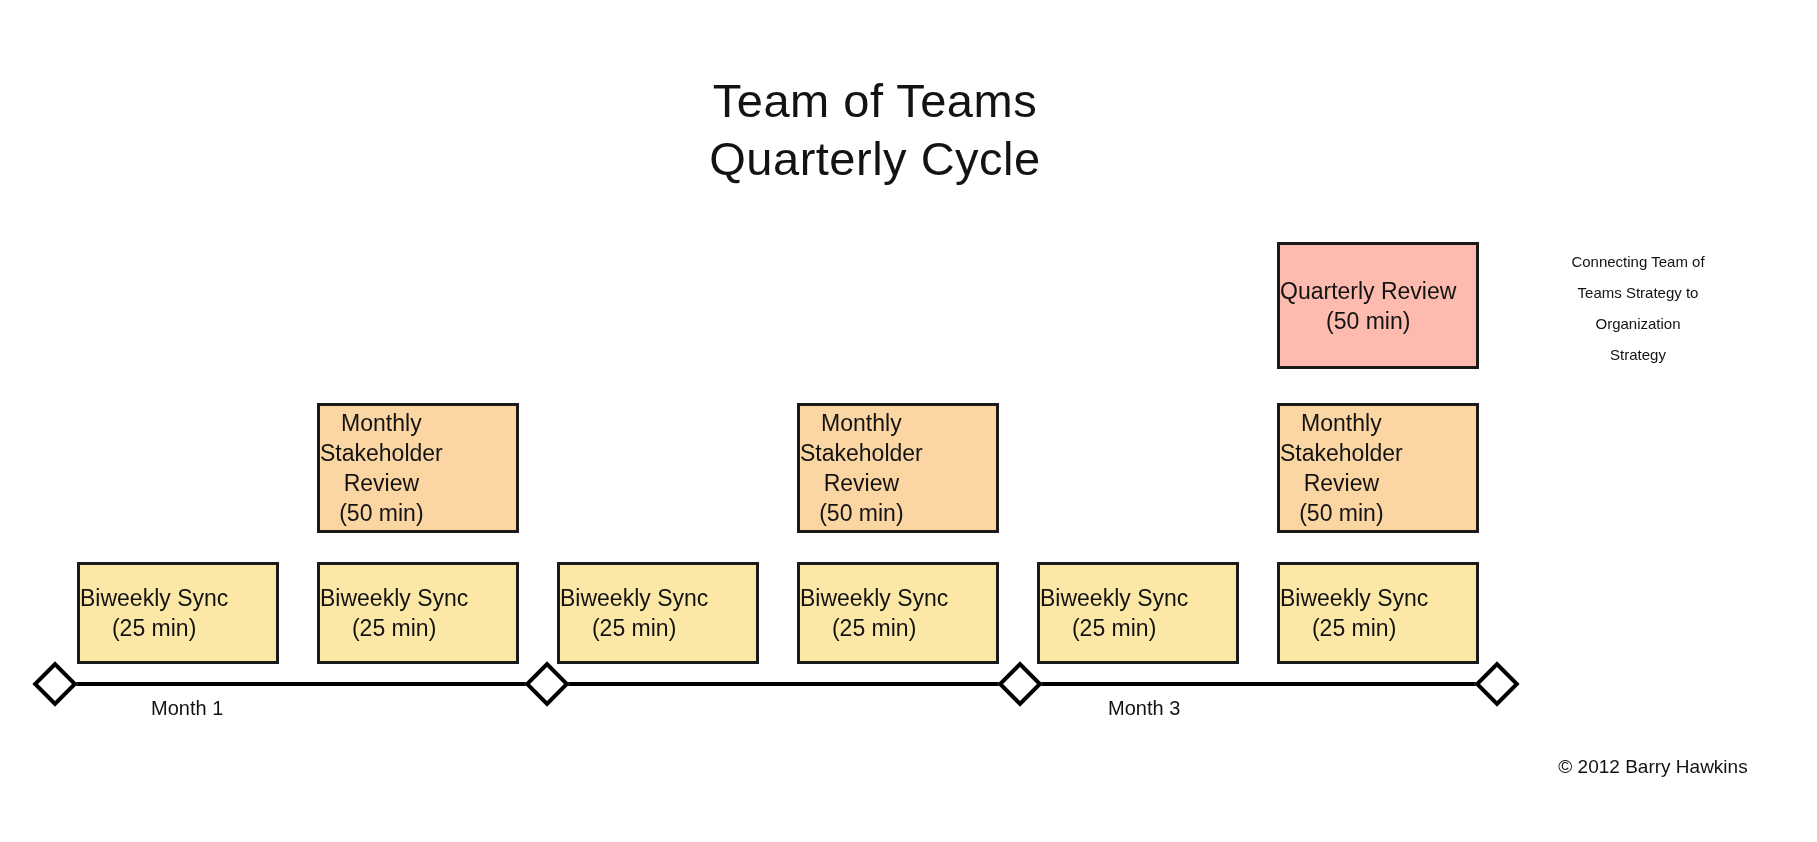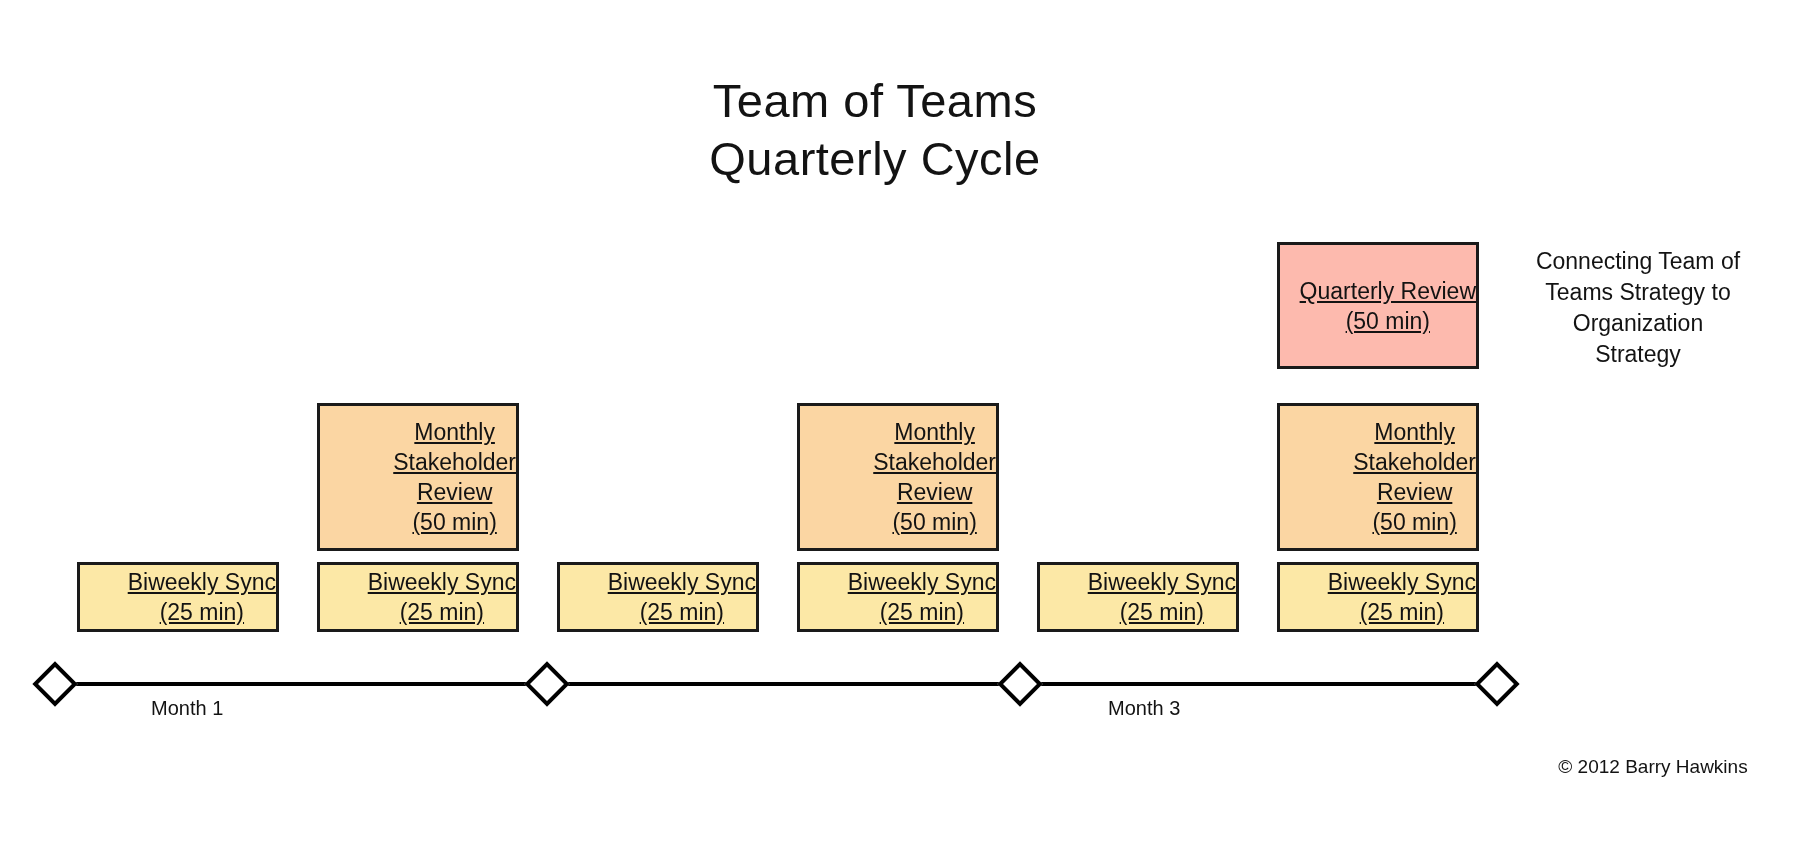--- a/index.html
+++ b/index.html
@@ -34,31 +34,30 @@
     letter-spacing: 0.5px;
     white-space: pre-line;
   }
   .box {
     position: absolute;
     width: 202px;
     border: 3px solid var(--box-border);
     box-sizing: border-box;
     display: flex;
     align-items: center;
-    justify-content: flex-end;
+    justify-content: flex-start;
     text-align: center;
-    text-decoration: underline;
   }
   .box .box-label {
     white-space: pre-line;
     font-size: 23px;
     line-height: 30px;
   }
-  .biweekly  { background: var(--biweekly-fill);  top: 562px; height: 70px; }
-  .monthly   { background: var(--monthly-fill);   top: 403px; height: 148px; padding-left: 20px; }
+  .biweekly  { background: var(--biweekly-fill);  top: 562px; height: 102px; }
+  .monthly   { background: var(--monthly-fill);   top: 403px; height: 130px; }
   .quarterly { background: var(--quarterly-fill); top: 242px; height: 127px; }
   .c1 { left: 77px; }  .c2 { left: 317px; } .c3 { left: 557px; }
   .c4 { left: 797px; } .c5 { left: 1037px; } .c6 { left: 1277px; }
   .timeline-axis {
     position: absolute;
     left: 39px;
     top: 682px;
     width: 1478px;
     height: 4px;
     background: var(--timeline);
@@ -81,21 +80,21 @@
     text-align: left;
     font-size: 20px;
     line-height: 28px;
   }
   .m1 { left: 151px; } .m2 { left: 634px; } .m3 { left: 1108px; }
   .annotation {
     position: absolute;
     left: 1493px;
     width: 290px;
     text-align: center;
-    font-size: 23px;
+    font-size: 15px;
     line-height: 31px;
     white-space: pre-line;
   }
   .a-quarterly { top: 246px; }
   .a-monthly   { top: 424px; }
   .a-biweekly  { top: 578px; }
   .copyright {
     position: absolute;
     left: 1493px;
     top: 756px;

